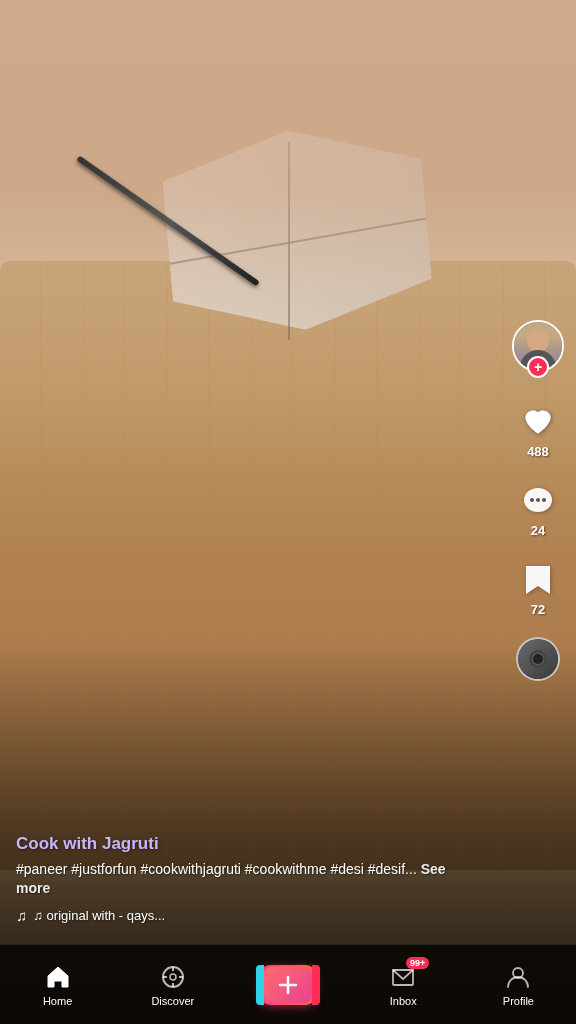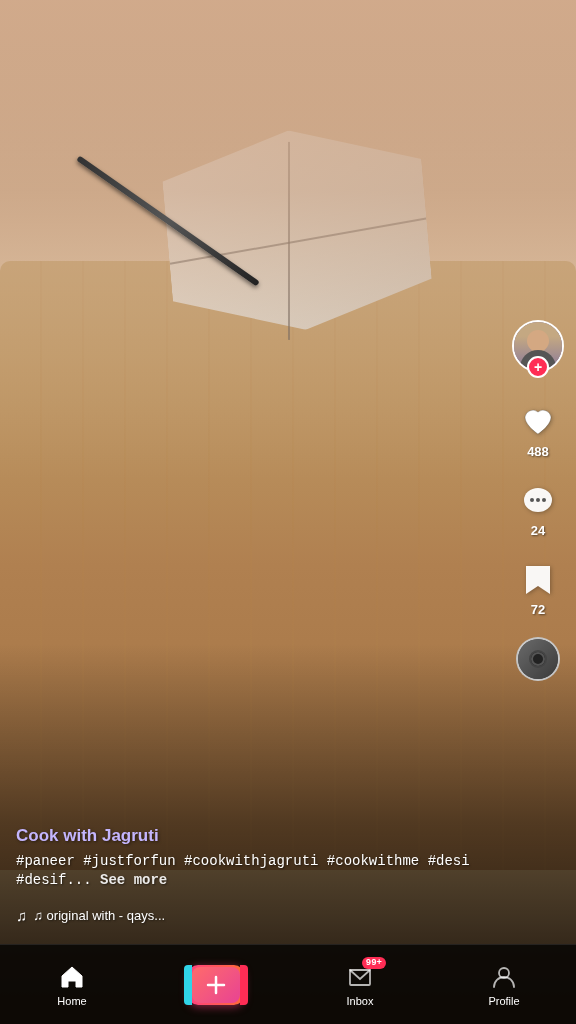--- a/index.html
+++ b/index.html
@@ -269,22 +269,21 @@
       font-weight: 700;
       margin-bottom: 6px;
       text-shadow: 1px 1px 3px rgba(0,0,0,0.5);
     }
 
     .video-description {
       color: white;
       font-size: 14px;
       line-height: 1.4;
       text-shadow: 1px 1px 2px rgba(0,0,0,0.5);
-      margin-bottom: 16px;
-      font-family: Liberation Mono, monospace;
+      margin-bottom: 8px;
     }
 
     .see-more {
       color: rgba(255,255,255,0.9);
       font-size: 14px;
       font-weight: 600;
     }
 
     .music-info {
       color: white;
@@ -395,21 +394,20 @@
       top: -6px;
       right: -12px;
       background: #ff2d55;
       color: white;
       font-size: 9px;
       font-weight: 700;
       padding: 1px 4px;
       border-radius: 8px;
       min-width: 18px;
       text-align: center;
-      font-family: Liberation Mono, monospace;
     }
 
     
     .bottom-gradient {
       position: absolute;
       bottom: 80px;
       left: 0; right: 0;
       height: 300px;
       background: linear-gradient(transparent, rgba(0,0,0,0.5) 60%, rgba(0,0,0,0.7) 100%);
       z-index: 5;
@@ -499,20 +497,33 @@
 
   <div class="nav-item">
     <div class="nav-icon">
       <svg width="26" height="26" viewBox="0 0 26 26" fill="none">
         <path d="M3 12L13 3L23 12V23H17V17H9V23H3V12Z" fill="white" stroke="white" stroke-width="1"></path>
       </svg>
     </div>
     <span class="nav-label active">Home</span>
   </div>
 
+  <div class="nav-item">
+    <div class="nav-icon">
+      <svg width="26" height="26" viewBox="0 0 26 26" fill="none">
+        <circle cx="13" cy="13" r="10" stroke="rgba(255,255,255,0.7)" stroke-width="2"></circle>
+        <circle cx="13" cy="13" r="3" stroke="rgba(255,255,255,0.7)" stroke-width="1.5"></circle>
+        <line x1="13" y1="3" x2="13" y2="7" stroke="rgba(255,255,255,0.7)" stroke-width="2"></line>
+        <line x1="13" y1="19" x2="13" y2="23" stroke="rgba(255,255,255,0.7)" stroke-width="2"></line>
+        <line x1="3" y1="13" x2="7" y2="13" stroke="rgba(255,255,255,0.7)" stroke-width="2"></line>
+        <line x1="19" y1="13" x2="23" y2="13" stroke="rgba(255,255,255,0.7)" stroke-width="2"></line>
+      </svg>
+    </div>
+    <span class="nav-label">Discover</span>
+  </div>
 
   <div class="nav-item">
     <div class="plus-btn">
       <div class="plus-inner">
         <svg width="24" height="24" viewBox="0 0 24 24" fill="none">
           <line x1="12" y1="4" x2="12" y2="20" stroke="white" stroke-width="2.5" stroke-linecap="round"></line>
           <line x1="4" y1="12" x2="20" y2="12" stroke="white" stroke-width="2.5" stroke-linecap="round"></line>
         </svg>
       </div>
     </div>

